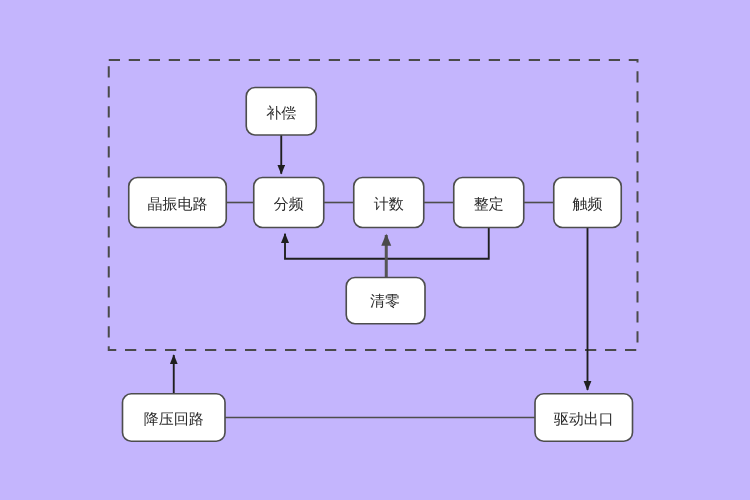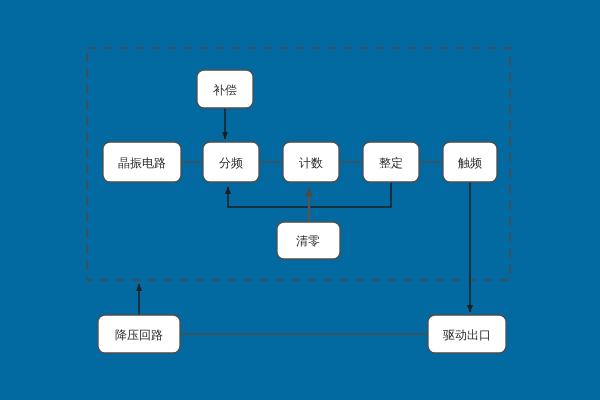--- a/index.html
+++ b/index.html
@@ -7,21 +7,21 @@
     padding: 0;
     background: #ffffff;
   }
   body {
     font-family: "DejaVu Sans", "Liberation Sans", sans-serif;
   }
   #canvas {
     position: relative;
     width: 600px;
     height: 400px;
-    background: #0369a1;
+    background: #c4b5fd;
     overflow: hidden;
   }
   #diagram-svg {
     position: absolute;
     left: 0;
     top: 0;
     width: 600px;
     height: 400px;
     display: block;
   }

